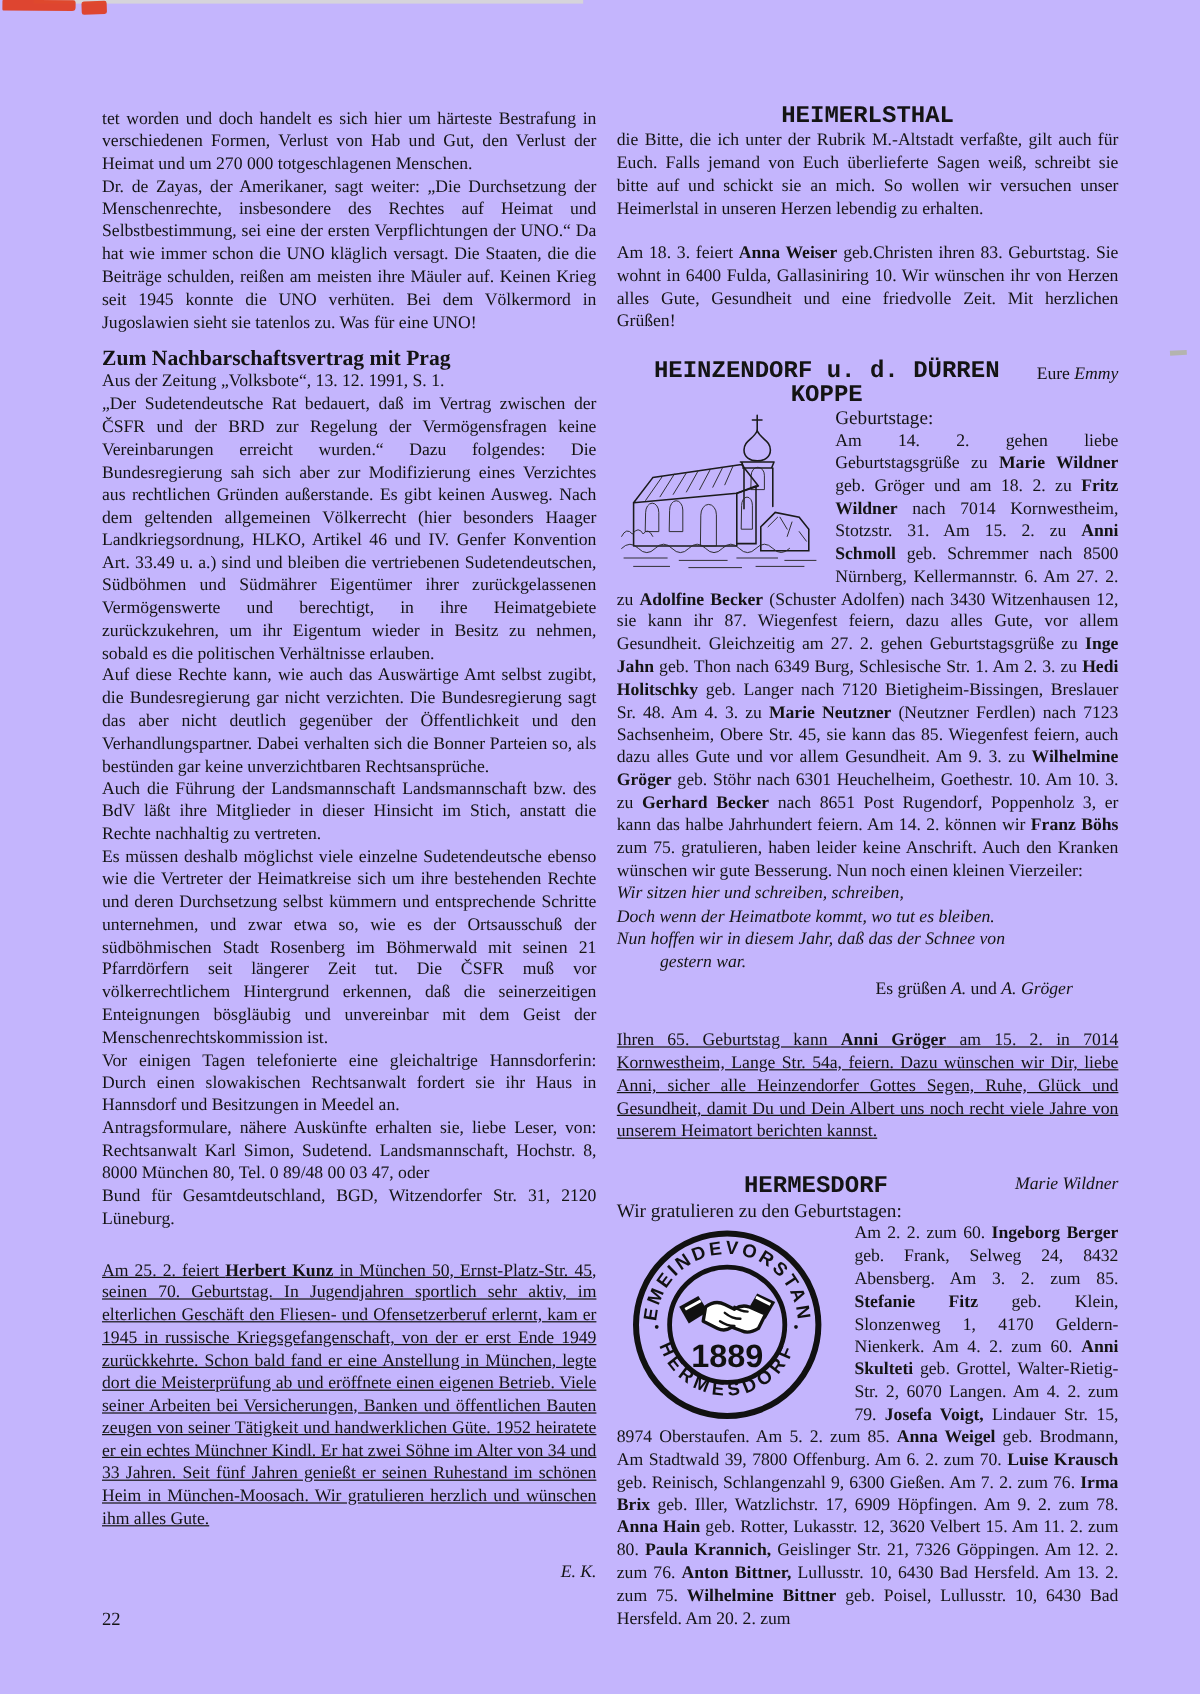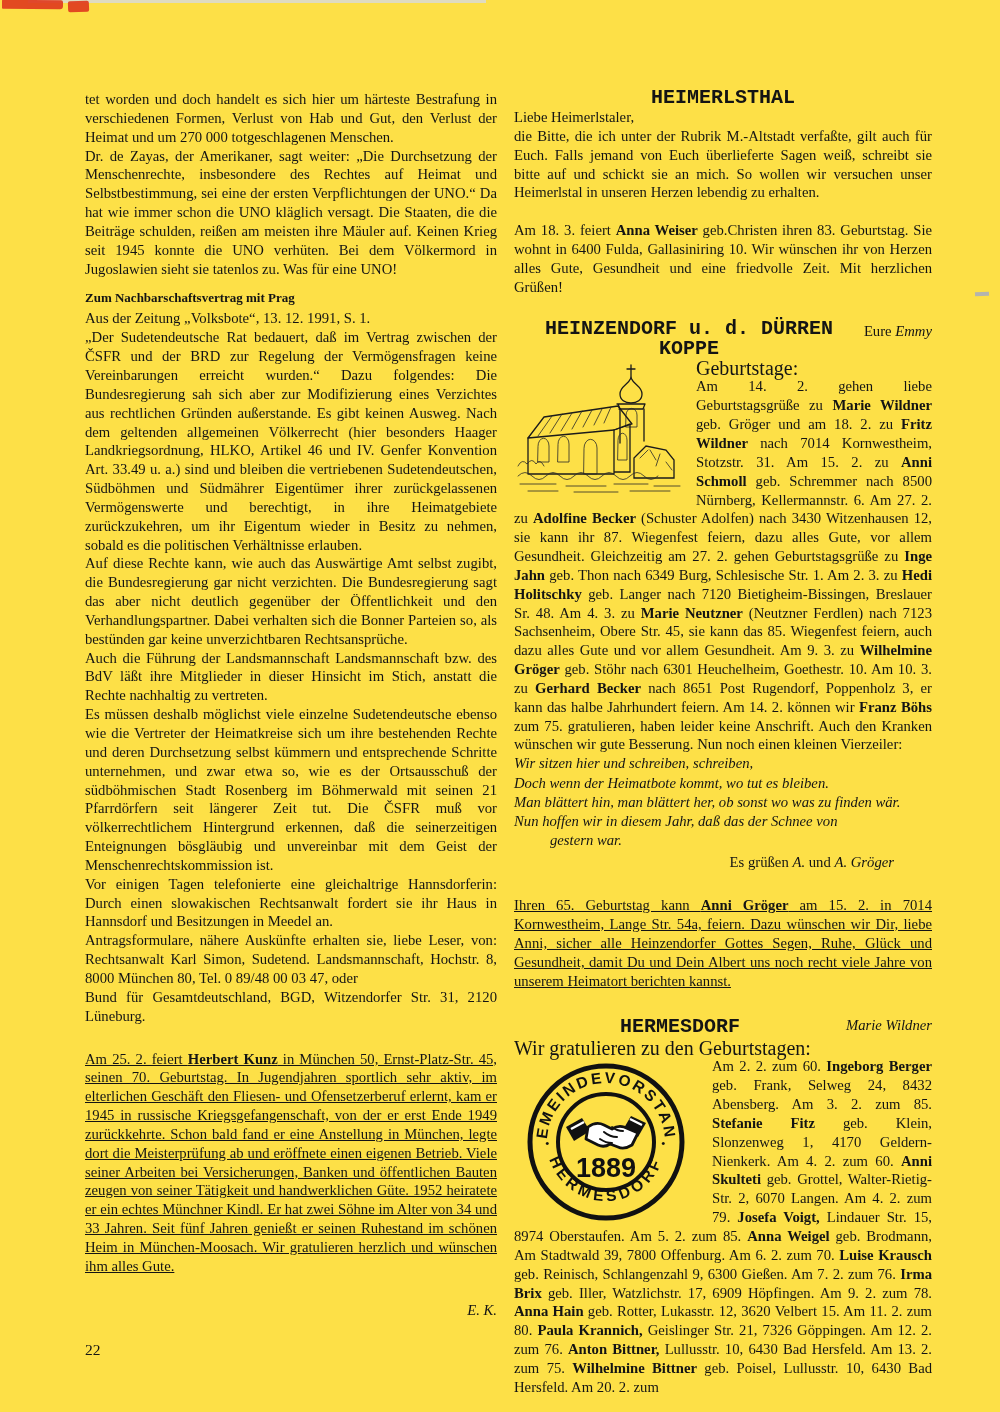--- a/index.html
+++ b/index.html
@@ -1,35 +1,35 @@
 <!DOCTYPE html>
 <html><head>
 <meta charset="utf-8">
 <style>
   html,body{margin:0;padding:0;background:#ffffff;}
-  .page{position:relative;width:1000px;height:1412px;background:#fde047;overflow:hidden;
+  .page{position:relative;width:1000px;height:1412px;background:#c4b5fd;overflow:hidden;
         font-family:"Liberation Serif","DejaVu Serif",serif;color:#141414;}
   .col{position:absolute;top:0;}
   .col-left{left:85px;top:90px;width:412px;}
   .col-right{left:514px;top:88px;width:418px;}
   .para{margin:0;text-align:justify;font-size:14.7px;line-height:18.85px;}
   .para::after{content:"";display:block;clear:none;}
   .h-center{text-align:center;font-weight:bold;font-size:20px;line-height:20px;margin:0;font-family:Liberation Mono, monospace;}
-  .h-left{font-weight:bold;font-size:13px;line-height:20px;margin:10px 0 1px 0;}
+  .h-left{font-weight:bold;font-size:18px;line-height:20px;margin:10px 0 1px 0;}
   .b{font-weight:bold;}
   .i{font-style:italic;}
   .sig{float:right;white-space:nowrap;margin-top:44px;}
   .mt-sm{margin-top:19px;}
   .mt-md{margin-top:24px;text-decoration:underline;}
   .h-mt{margin-top:22px;}
   .h-mt2{margin-top:26px;margin-bottom:2px;}
   .poem-line{font-style:italic;font-size:14.7px;line-height:19.2px;text-align:left;margin:0;}
   .poem-indent{padding-left:36px;}
   .greet{margin:3px 38px 0 0;text-align:right;font-size:14.7px;line-height:19px;}
-  .sub-label{font-size:20px;line-height:18.85px;margin:0;text-align:left;}
+  .sub-label{font-size:16px;line-height:18.85px;margin:0;text-align:left;}
   .church-fig{float:left;margin:3px 10px 2px 0;}
   .seal-fig{float:left;margin:4px 10px 2px 0;}
   .page-number{position:absolute;left:85px;top:1341px;font-size:15.5px;}
   .red-mark{position:absolute;background:#e03c1e;opacity:.92;}
   .red-mark-1{left:2px;top:0;width:61px;height:9px;border-radius:1px 2px 3px 1px;transform:rotate(.4deg);}
   .red-mark-2{left:68px;top:1px;width:21px;height:11px;border-radius:2px;transform:rotate(-2deg);}
   .scan-strip{position:absolute;left:28px;top:0;width:458px;height:3px;background:#d9d9d5;opacity:.85;}
   .margin-tick{position:absolute;left:975px;top:292px;width:14px;height:4px;background:#b4b4ae;transform:rotate(-3deg);}
   svg .ln{stroke:#1b1b1b;fill:none;stroke-width:1.3;stroke-linecap:round;}
   svg .ln-thin{stroke:#2a2a2a;fill:none;stroke-width:.8;stroke-linecap:round;}
@@ -59,21 +59,20 @@
     <p class="para">Antragsformulare, nähere Auskünfte erhalten sie, liebe Leser, von: Rechtsanwalt Karl Simon, Sudetend. Landsmannschaft, Hochstr. 8, 8000 München 80, Tel. 0 89/48 00 03 47, oder</p>
     <p class="para">Bund für Gesamtdeutschland, BGD, Witzendorfer Str. 31, 2120 Lüneburg.</p>
     <p class="para mt-md">
       <span><span>Am 25. 2. feiert </span><span class="b">Herbert Kunz</span><span> in München 50, Ernst-Platz-Str. 45, seinen 70. Geburtstag. In Jugendjahren sportlich sehr aktiv, im elterlichen Geschäft den Fliesen- und Ofensetzerberuf erlernt, kam er 1945 in russische Kriegsgefangenschaft, von der er erst Ende 1949 zurückkehrte. Schon bald fand er eine Anstellung in München, legte dort die Meisterprüfung ab und eröffnete einen eigenen Betrieb. Viele seiner Arbeiten bei Versicherungen, Banken und öffentlichen Bauten zeugen von seiner Tätigkeit und handwerklichen Güte. 1952 heiratete er ein echtes Münchner Kindl. Er hat zwei Söhne im Alter von 34 und 33 Jahren. Seit fünf Jahren genießt er seinen Ruhestand im schönen Heim in München-Moosach. Wir gratulieren herzlich und wünschen ihm alles Gute.</span></span>
       <span class="sig"><span class="i">E. K.</span></span>
     </p>
   </div>
 
   <div class="col col-right">
     <h2 class="h-center">HEIMERLSTHAL</h2>
-    <p class="para">Liebe Heimerlstaler,</p>
     <p class="para">die Bitte, die ich unter der Rubrik M.-Altstadt verfaßte, gilt auch für Euch. Falls jemand von Euch überlieferte Sagen weiß, schreibt sie bitte auf und schickt sie an mich. So wollen wir versuchen unser Heimerlstal in unseren Herzen lebendig zu erhalten.</p>
     <p class="para mt-sm">
       <span><span>Am 18. 3. feiert </span><span class="b">Anna Weiser</span><span> geb.Christen ihren 83. Geburtstag. Sie wohnt in 6400 Fulda, Gallasiniring 10. Wir wünschen ihr von Herzen alles Gute, Gesundheit und eine friedvolle Zeit. Mit herzlichen Grüßen!</span></span>
       <span class="sig"><span>Eure </span><span class="i">Emmy</span></span>
     </p>
 
     <h2 class="h-center h-mt">HEINZENDORF u. d. DÜRREN KOPPE</h2>
     <div>
       <svg class="church-fig" width="172" height="134" viewBox="0 0 172 134" aria-hidden="true">
 
@@ -97,21 +96,20 @@
         <path class="ln-thin" d="M4,114 q7,-7 14,0 q7,7 14,0 q7,-7 14,0 q7,7 14,0 q7,-7 14,0 q7,7 14,0 q7,-7 14,0 q7,7 14,0 q7,-7 14,0 q7,7 14,0"></path>
         <path class="ln-thin" d="M6,122 h36 M52,124 h40 M100,122 h34 M140,124 h26 M14,129 h30 M60,130 h44 M116,129 h40"></path>
         <path class="ln-thin" d="M4,104 q4,-8 9,-2 q5,-7 9,0 q4,-6 8,2"></path>
       </svg>
       <p class="sub-label">Geburtstage:</p>
       <p class="para"><span>Am 14. 2. gehen liebe Geburtstagsgrüße zu </span><span class="b">Marie Wildner</span><span> geb. Gröger und am 18. 2. zu </span><span class="b">Fritz Wildner</span><span> nach 7014 Kornwestheim, Stotzstr. 31. Am 15. 2. zu </span><span class="b">Anni Schmoll</span><span> geb. Schremmer nach 8500 Nürnberg, Kellermannstr. 6. Am 27. 2. zu </span><span class="b">Adolfine Becker</span><span> (Schuster Adolfen) nach 3430 Witzenhausen 12, sie kann ihr 87. Wiegenfest feiern, dazu alles Gute, vor allem Gesundheit. Gleichzeitig am 27. 2. gehen Geburtstagsgrüße zu </span><span class="b">Inge Jahn</span><span> geb. Thon nach 6349 Burg, Schlesische Str. 1. Am 2. 3. zu </span><span class="b">Hedi Holitschky</span><span> geb. Langer nach 7120 Bietigheim-Bissingen, Breslauer Sr. 48. Am 4. 3. zu </span><span class="b">Marie Neutzner</span><span> (Neutzner Ferdlen) nach 7123 Sachsenheim, Obere Str. 45, sie kann das 85. Wiegenfest feiern, auch dazu alles Gute und vor allem Gesundheit. Am 9. 3. zu </span><span class="b">Wilhelmine Gröger</span><span> geb. Stöhr nach 6301 Heuchelheim, Goethestr. 10. Am 10. 3. zu </span><span class="b">Gerhard Becker</span><span> nach 8651 Post Rugendorf, Poppenholz 3, er kann das halbe Jahrhundert feiern. Am 14. 2. können wir </span><span class="b">Franz Böhs</span><span> zum 75. gratulieren, haben leider keine Anschrift. Auch den Kranken wünschen wir gute Besserung. Nun noch einen kleinen Vierzeiler:</span></p>
       <div style="clear:both"></div>
       <div>
         <p class="poem-line">Wir sitzen hier und schreiben, schreiben,</p>
         <p class="poem-line">Doch wenn der Heimatbote kommt, wo tut es bleiben.</p>
-        <p class="poem-line">Man blättert hin, man blättert her, ob sonst wo was zu finden wär.</p>
         <p class="poem-line">Nun hoffen wir in diesem Jahr, daß das der Schnee von</p>
         <p class="poem-line poem-indent">gestern war.</p>
       </div>
       <p class="greet"><span>Es grüßen </span><span class="i">A.</span><span>  und </span><span class="i">A. Gröger</span></p>
       <p class="para mt-md">
         <span><span>Ihren 65. Geburtstag kann </span><span class="b">Anni Gröger</span><span> am 15. 2. in 7014 Kornwestheim, Lange Str. 54a, feiern. Dazu wünschen wir Dir, liebe Anni, sicher alle Heinzendorfer Gottes Segen, Ruhe, Glück und Gesundheit, damit Du und Dein Albert uns noch recht viele Jahre von unserem Heimatort berichten kannst.</span></span>
         <span class="sig"><span class="i">Marie Wildner</span></span>
       </p>
     </div>
 

